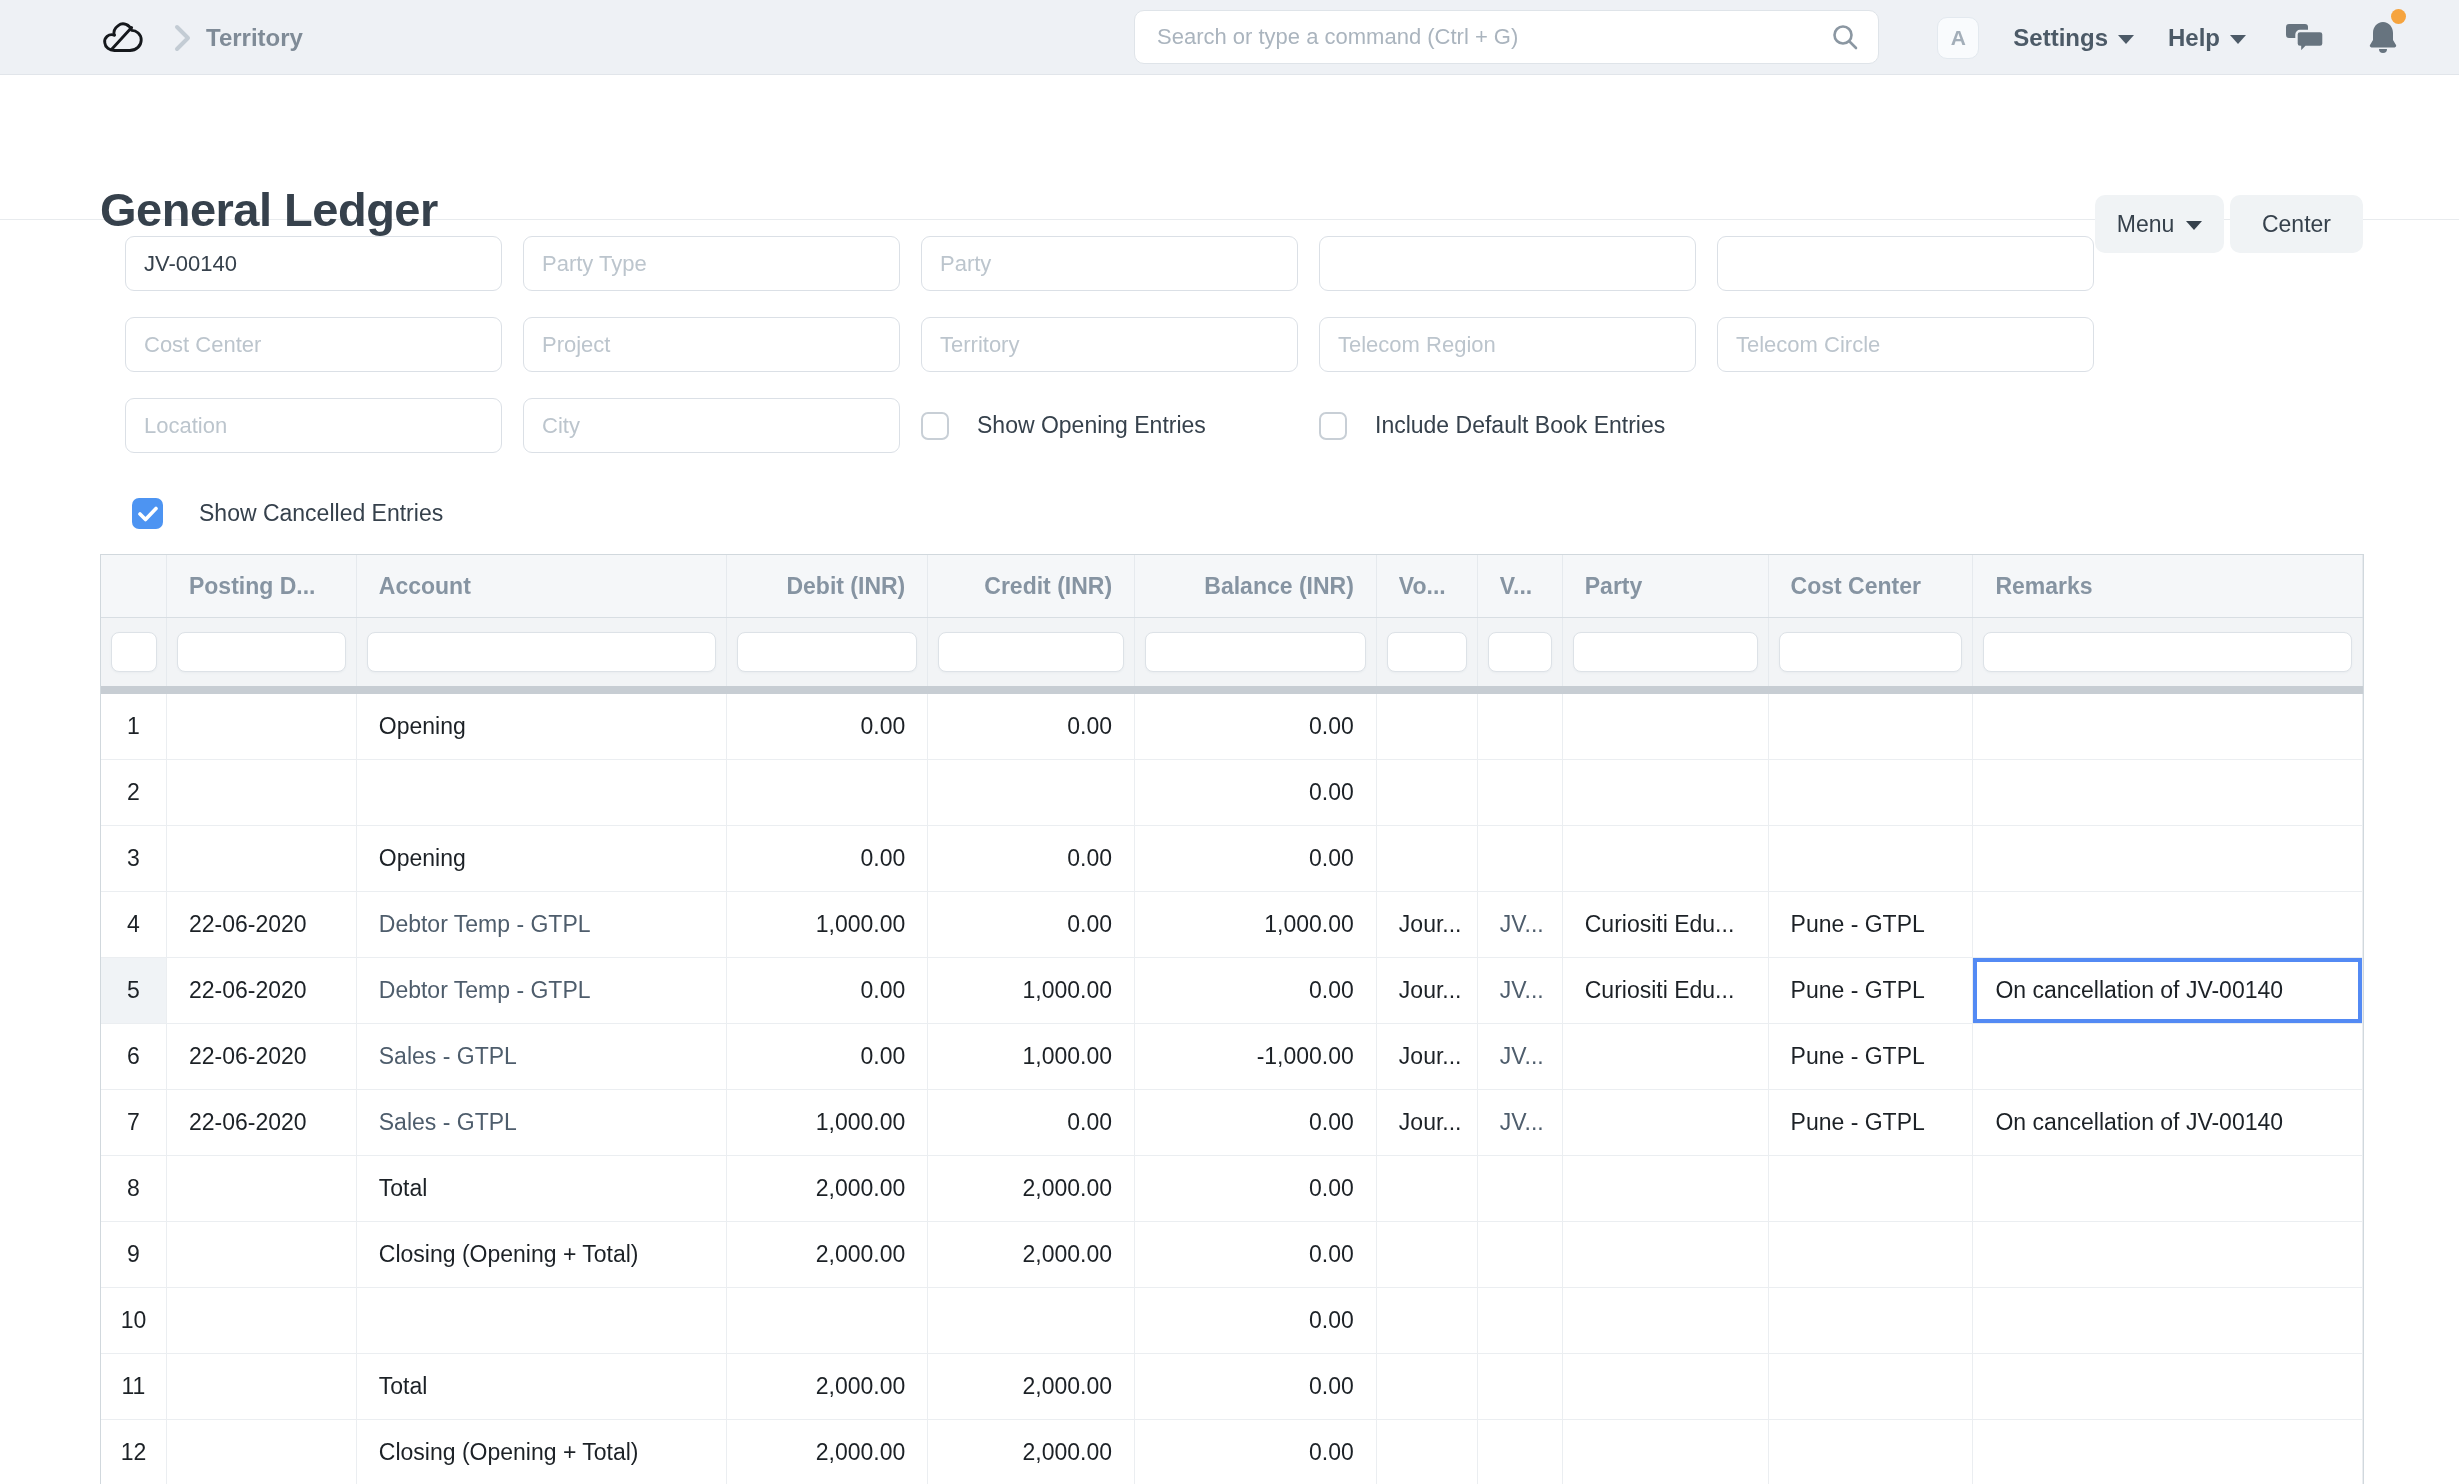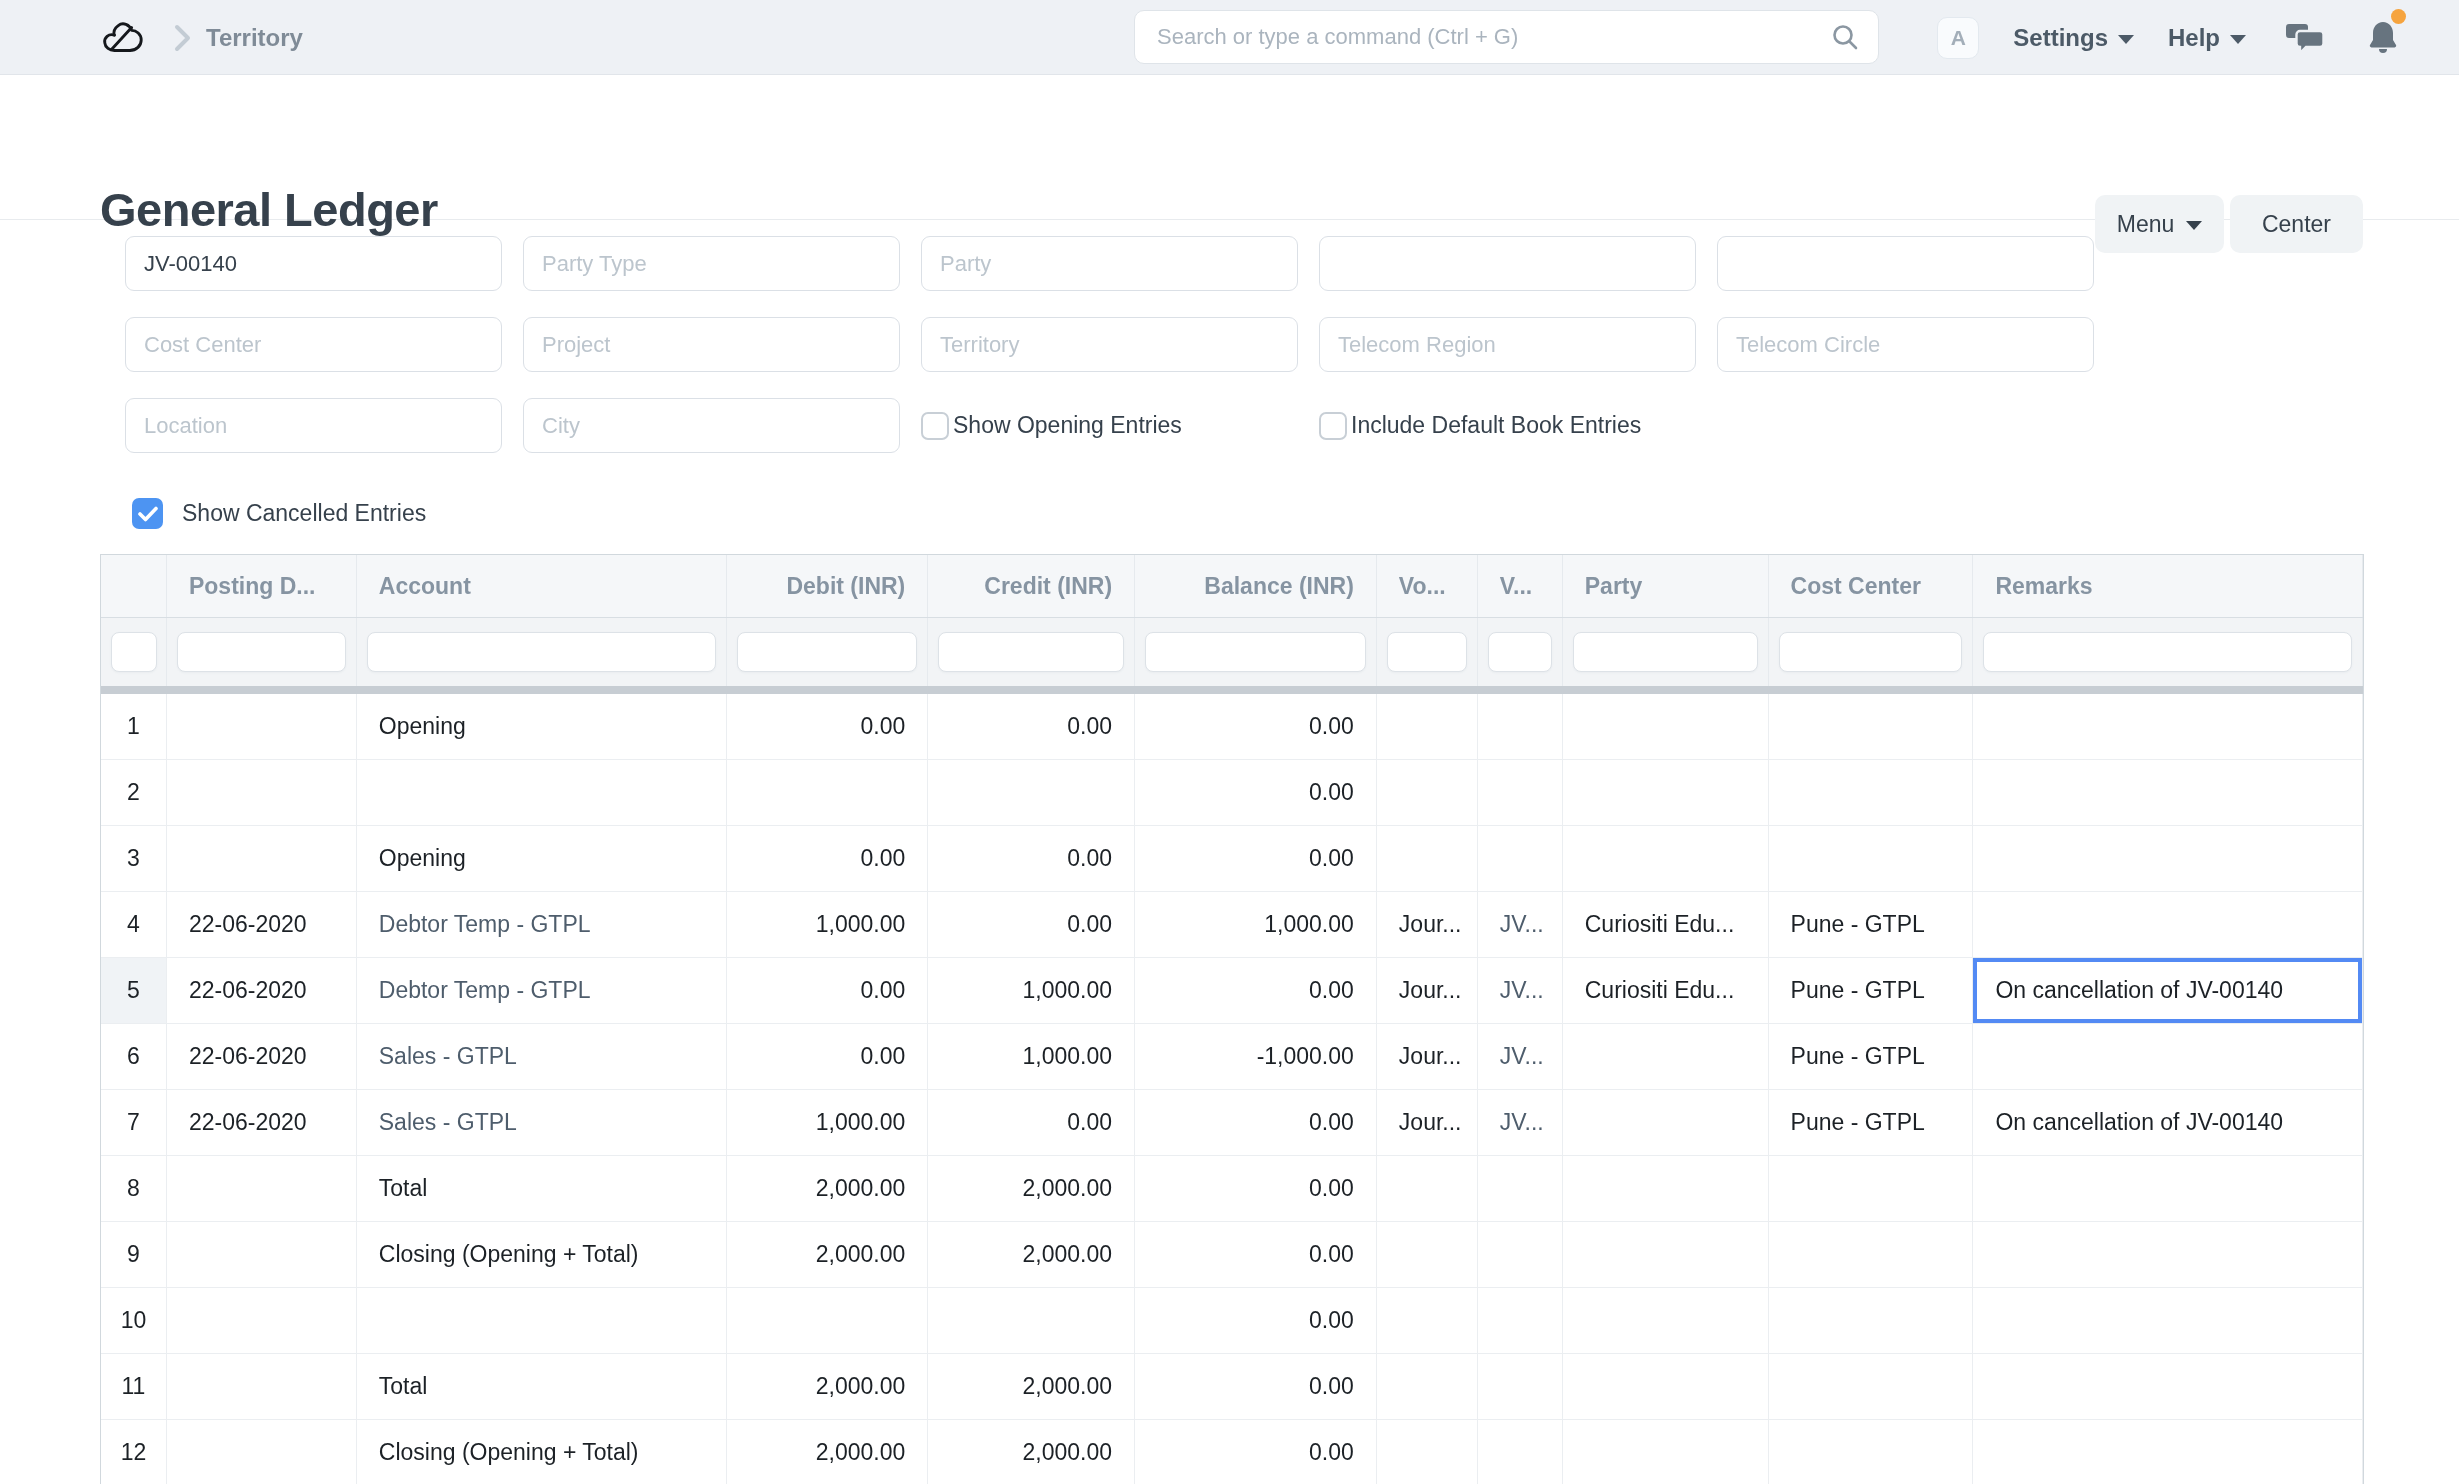--- a/index.html
+++ b/index.html
@@ -50,27 +50,27 @@
   .btn-refresh { left:2230px; width:133px; }
   .btn .caret { border-top-color:#36414c; }
 
   
   .filters { position:absolute; left:125px; top:236px; width:1990px; }
   .f-row { display:flex; gap:21px; margin-bottom:26px; }
   .f-input { width:377px; height:55px; border:1px solid #dbe0e6; border-radius:9px;
              background:#fff; font-size:22px; color:#36414c; padding:0 18px; outline:none;
              font-family:"Liberation Sans","DejaVu Sans",sans-serif; }
   .f-input::placeholder { color:#bcc5cd; }
-  .cb-group { width:377px; display:flex; align-items:center; gap:4px; }
+  .cb-group { width:377px; display:flex; align-items:center; gap:28px; }
   .cb { width:28px; height:28px; border:2px solid #c8cfd6; border-radius:7px; background:#fff;
         cursor:pointer; flex:0 0 auto; }
   .cb.checked { width:31px; height:31px; border:none; background:#4d94f2;
         display:flex; align-items:center; justify-content:center; }
   .cb-label { font-size:23px; color:#36414c; cursor:pointer; white-space:nowrap; }
-  .cancelled-row { position:absolute; left:132px; top:498px; display:flex; align-items:center; gap:19px; }
+  .cancelled-row { position:absolute; left:132px; top:498px; display:flex; align-items:center; gap:36px; }
 
   
   .gl-table { position:absolute; left:100px; top:554px; width:2264px;
               border:1px solid #d1d8dd; background:#fff; }
   .t-head { display:flex; height:63px; background:#f5f7f9; border-bottom:1px solid #d8dee3; }
   .t-head .cell { display:flex; align-items:center; font-size:23px; font-weight:700;
                   color:#8694a2; border-right:1px solid #e6eaee; padding:0 22px;
                   white-space:nowrap; overflow:hidden; cursor:pointer; }
   .t-head .cell.num { justify-content:flex-end; }
   .t-filterrow { display:flex; height:68px; background:#f2f4f6; }

